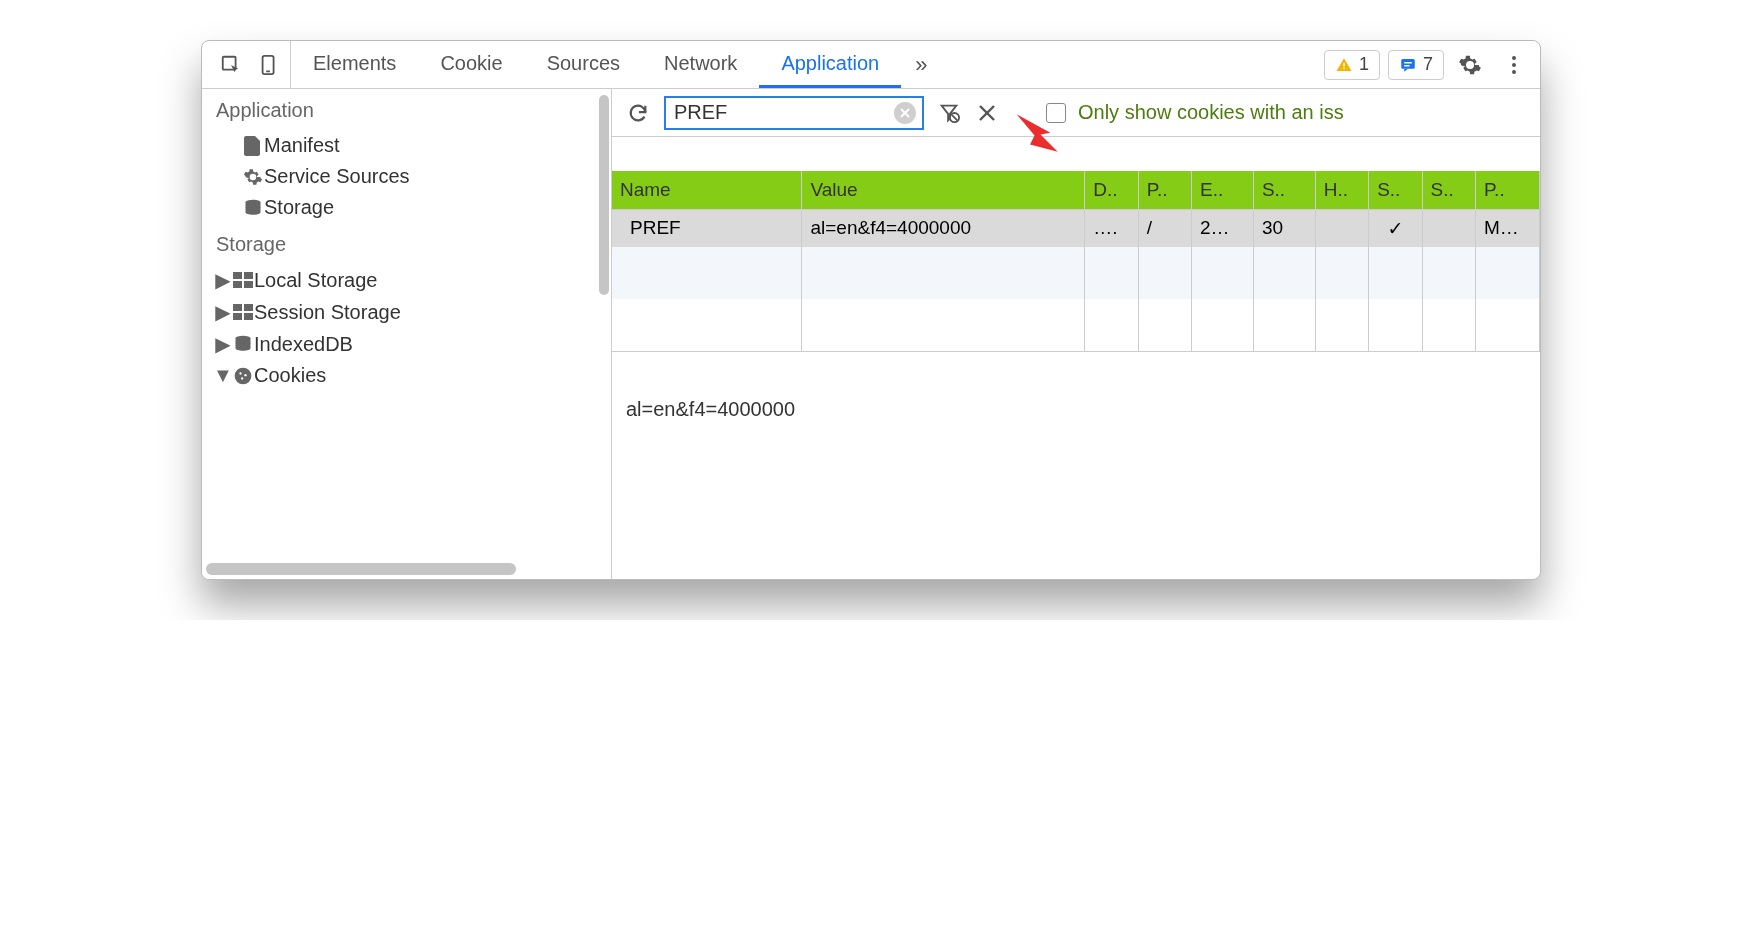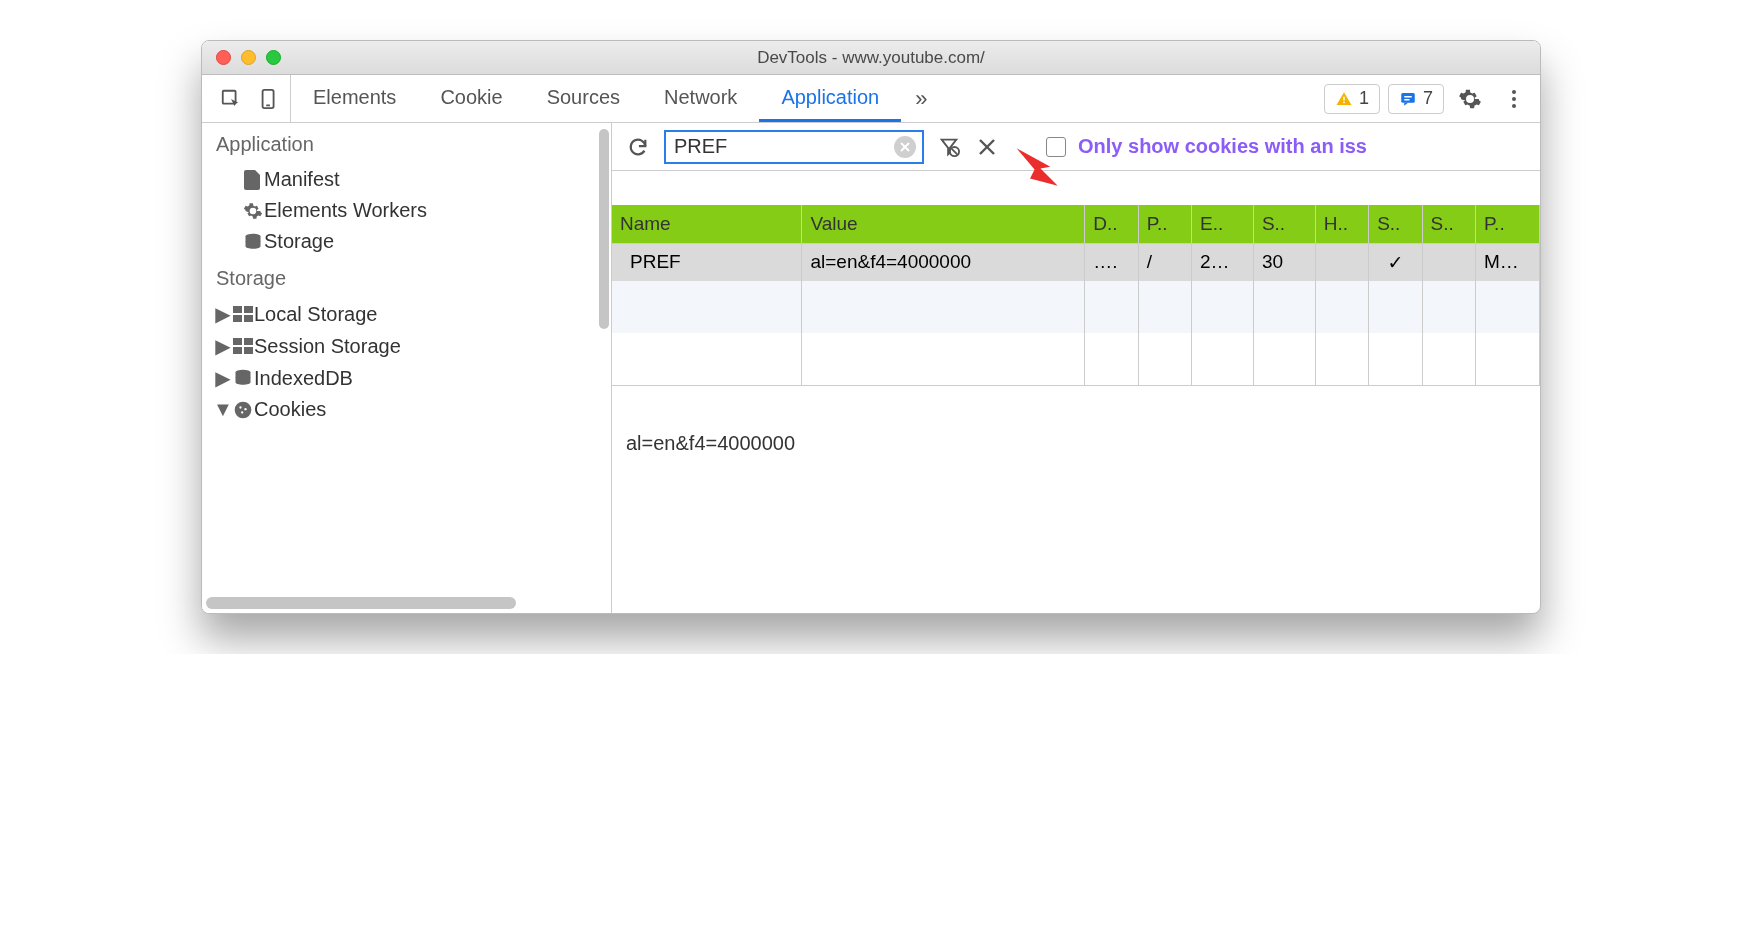--- a/index.html
+++ b/index.html
@@ -108,21 +108,21 @@
     position:relative;
   }
   .filter-input input{border:none;outline:none;font-size:20px;width:100%;color:#333;}
   .filter-clear{position:absolute;right:6px;width:22px;height:22px;border-radius:50%;background:#cfcfcf;display:flex;align-items:center;justify-content:center;color:#fff;font-size:14px;cursor:pointer;}
   .tb-icon{width:26px;height:26px;display:flex;align-items:center;justify-content:center;color:#555;cursor:pointer;}
   .arrow-annotation{
     position:absolute;
     pointer-events:none;
   }
   .checkbox{width:20px;height:20px;border:1.5px solid #888;border-radius:3px;background:#fff;}
-  .check-label{font-size:20px;color:#8b5cf6;white-space:nowrap;overflow:hidden;font-weight:bold;}
+  .check-label{font-size:20px;color:#4d7c0f;white-space:nowrap;overflow:hidden;}
   
   .table-wrap{flex:0 0 auto;border-bottom:1px solid #ccc;}
   table{border-collapse:collapse;width:100%;table-layout:fixed;}
   th,td{
     border-right:1px solid #ccc;
     font-size:19px;text-align:left;
     padding:6px 8px;
     white-space:nowrap;overflow:hidden;text-overflow:ellipsis;
     height:38px;
   }
@@ -143,28 +143,20 @@
   .c-med{width:58px;}
   .c-last{width:60px;}
   
   svg{display:block;}
 </style>
 </head>
 <body>
 
 <div class="window">
 
-  <div class="titlebar">
-    <div class="traffic">
-      <span class="t-close"></span>
-      <span class="t-min"></span>
-      <span class="t-max"></span>
-    </div>
-    <div class="title">DevTools - www.youtube.com/</div>
-  </div>
 
   <div class="tabstrip">
     <div class="toolbar-left">
       <span>
         <svg width="22" height="22" viewBox="0 0 24 24" fill="none" stroke="#555" stroke-width="2">
           <rect x="3" y="3" width="14" height="14" rx="1"></rect>
           <path d="M12 12 l8 4 -3 1 -1 3 z" fill="#555" stroke="none"></path>
         </svg>
       </span>
       <span>
@@ -231,21 +223,21 @@
             </svg>
         </span>
         <span>Manifest</span>
       </div>
       <div class="tree-item">
         <span class="icon-box">
           <svg width="20" height="20" viewBox="0 0 24 24" fill="#666">
               <path d="M12 8a4 4 0 100 8 4 4 0 000-8zm9 4c0 .4 0 .8-.1 1.2l2 1.6-2 3.4-2.4-.8a7 7 0 01-2 1.2l-.4 2.6h-4l-.4-2.6a7 7 0 01-2-1.2l-2.4.8-2-3.4 2-1.6A7 7 0 013 12c0-.4 0-.8.1-1.2l-2-1.6 2-3.4 2.4.8a7 7 0 012-1.2L7.9 2.8h4l.4 2.6a7 7 0 012 1.2l2.4-.8 2 3.4-2 1.6c.07.4.1.8.1 1.2z"></path>
             </svg>
         </span>
-        <span>Elements Workers</span>
+        <span>Service Sources</span>
       </div>
       <div class="tree-item">
         <span class="icon-box">
           <svg width="20" height="20" viewBox="0 0 24 24" fill="#666">
               <ellipse cx="12" cy="5" rx="9" ry="3"></ellipse>
               <path d="M3 5v6c0 1.7 4 3 9 3s9-1.3 9-3V5"></path>
               <path d="M3 11v6c0 1.7 4 3 9 3s9-1.3 9-3v-6"></path>
             </svg>
         </span>
         <span>Storage</span>

